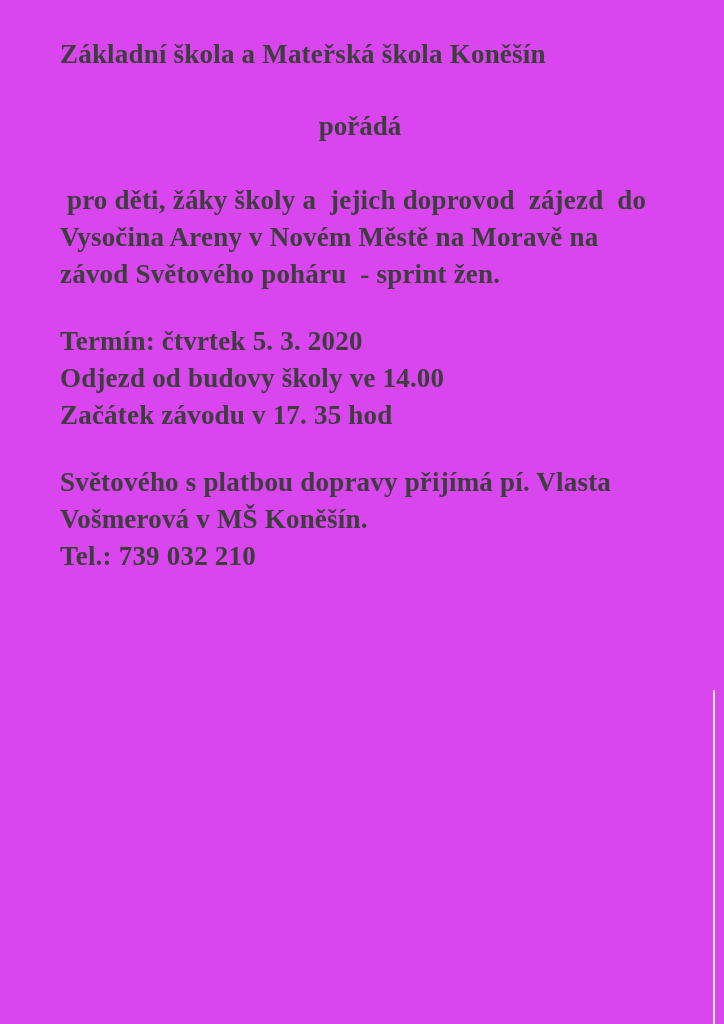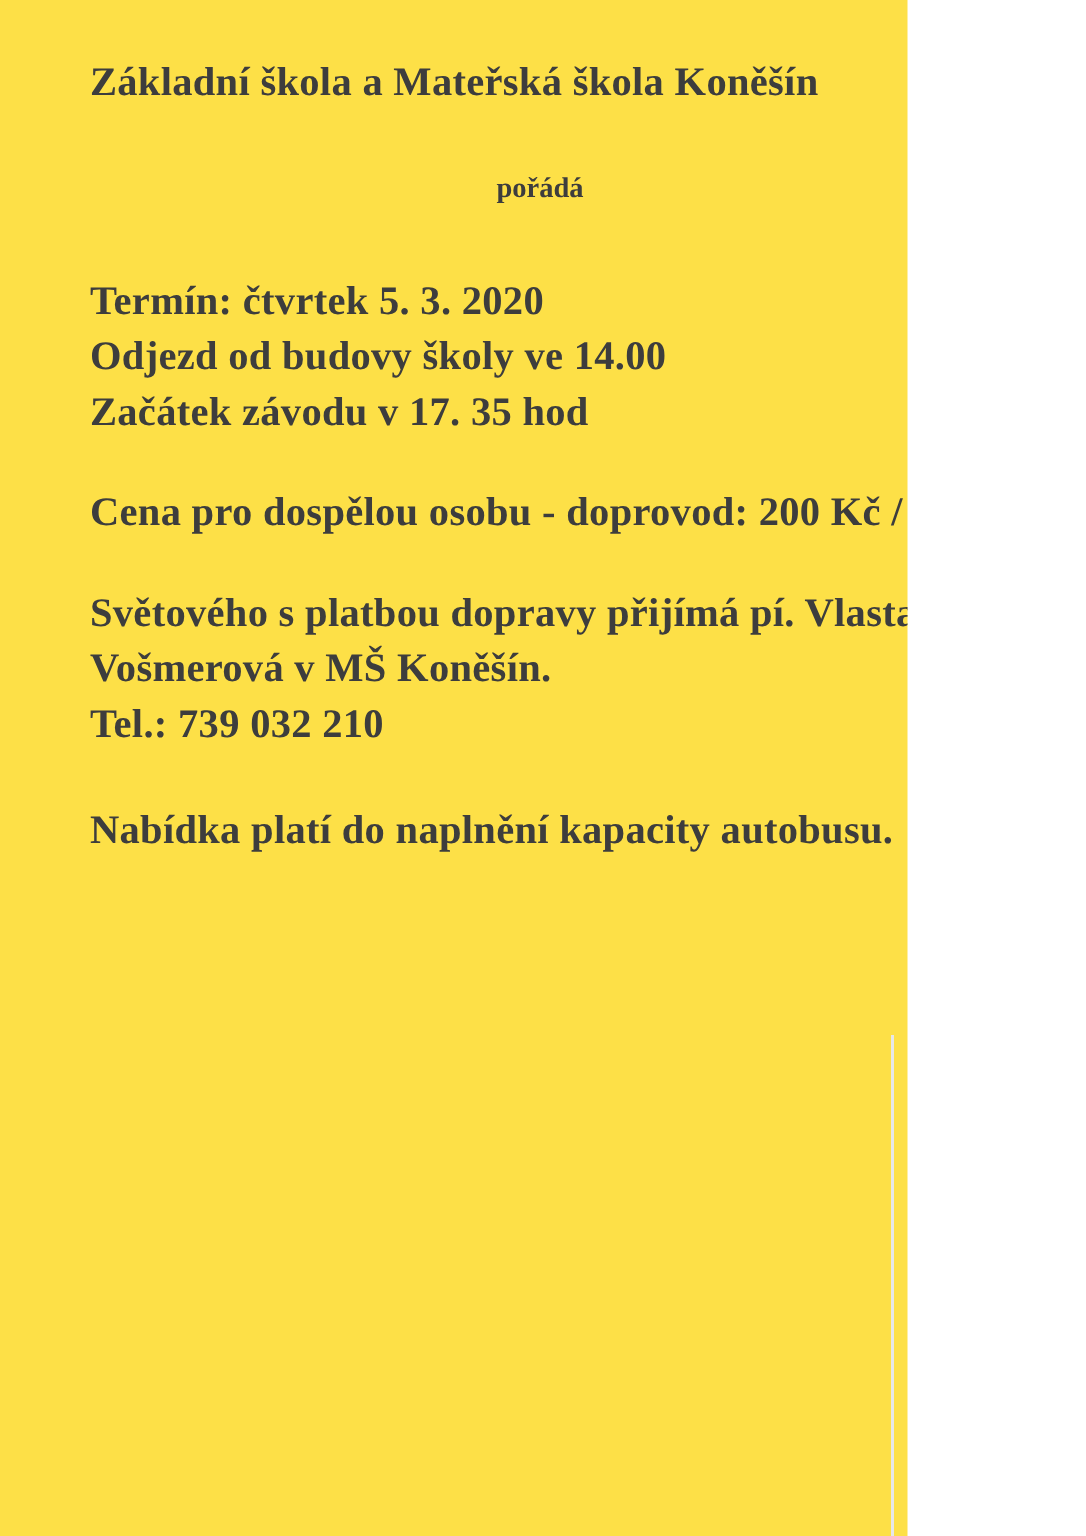--- a/index.html
+++ b/index.html
@@ -2,43 +2,43 @@
 <html><head>
 <meta charset="utf-8">
 <style>
   html, body {
     margin: 0;
     padding: 0;
     background: #ffffff;
   }
   .page {
     position: relative;
-    width: 605px;
+    width: 724px;
     height: 1024px;
-    background: #fde047;
+    background: #d946ef;
     overflow: hidden;
     font-family: "Liberation Serif", "DejaVu Serif", serif;
     font-weight: bold;
     color: #3d3d3d;
   }
   .content {
     position: absolute;
     top: 38px;
     left: 60px;
     width: 600px;
   }
   .doc-title {
     font-size: 27px;
     line-height: 32px;
     margin: 0 0 40px 0;
     letter-spacing: 0.2px;
     white-space: pre-wrap;
   }
   .doc-subtitle {
-    font-size: 19px;
+    font-size: 27px;
     line-height: 32px;
     text-align: center;
     margin: 0 0 40px 0;
     white-space: pre-wrap;
   }
   .block {
     margin: 0 0 30px 0;
   }
   .line {
     font-size: 27px;
@@ -61,37 +61,38 @@
 </head>
 <body>
 
 <div class="page">
   <div class="content">
 
     <h1 class="doc-title">Základní škola a Mateřská škola Koněšín</h1>
 
     <div class="doc-subtitle">pořádá</div>
 
+    <div class="block">
+      <div class="line"> pro děti, žáky školy a  jejich doprovod  zájezd  do</div>
+      <div class="line">Vysočina Areny v Novém Městě na Moravě na</div>
+      <div class="line">závod Světového poháru  - sprint žen.</div>
+    </div>
 
     <div class="block">
       <div class="line">Termín: čtvrtek 5. 3. 2020</div>
       <div class="line">Odjezd od budovy školy ve 14.00</div>
       <div class="line">Začátek závodu v 17. 35 hod</div>
     </div>
 
     <div class="block">
-      <div class="line">Cena pro dospělou osobu - doprovod: 200 Kč /</div>
     </div>
 
     <div class="block">
       <div class="line">Světového s platbou dopravy přijímá pí. Vlasta</div>
       <div class="line">Vošmerová v MŠ Koněšín.</div>
       <div class="line">Tel.: 739 032 210</div>
     </div>
 
-    <div class="block note-block">
-      <div class="line">Nabídka platí do naplnění kapacity autobusu.</div>
-    </div>
 
   </div>
 
   <div class="scan-edge"></div>
 </div>
 
 </body></html>

